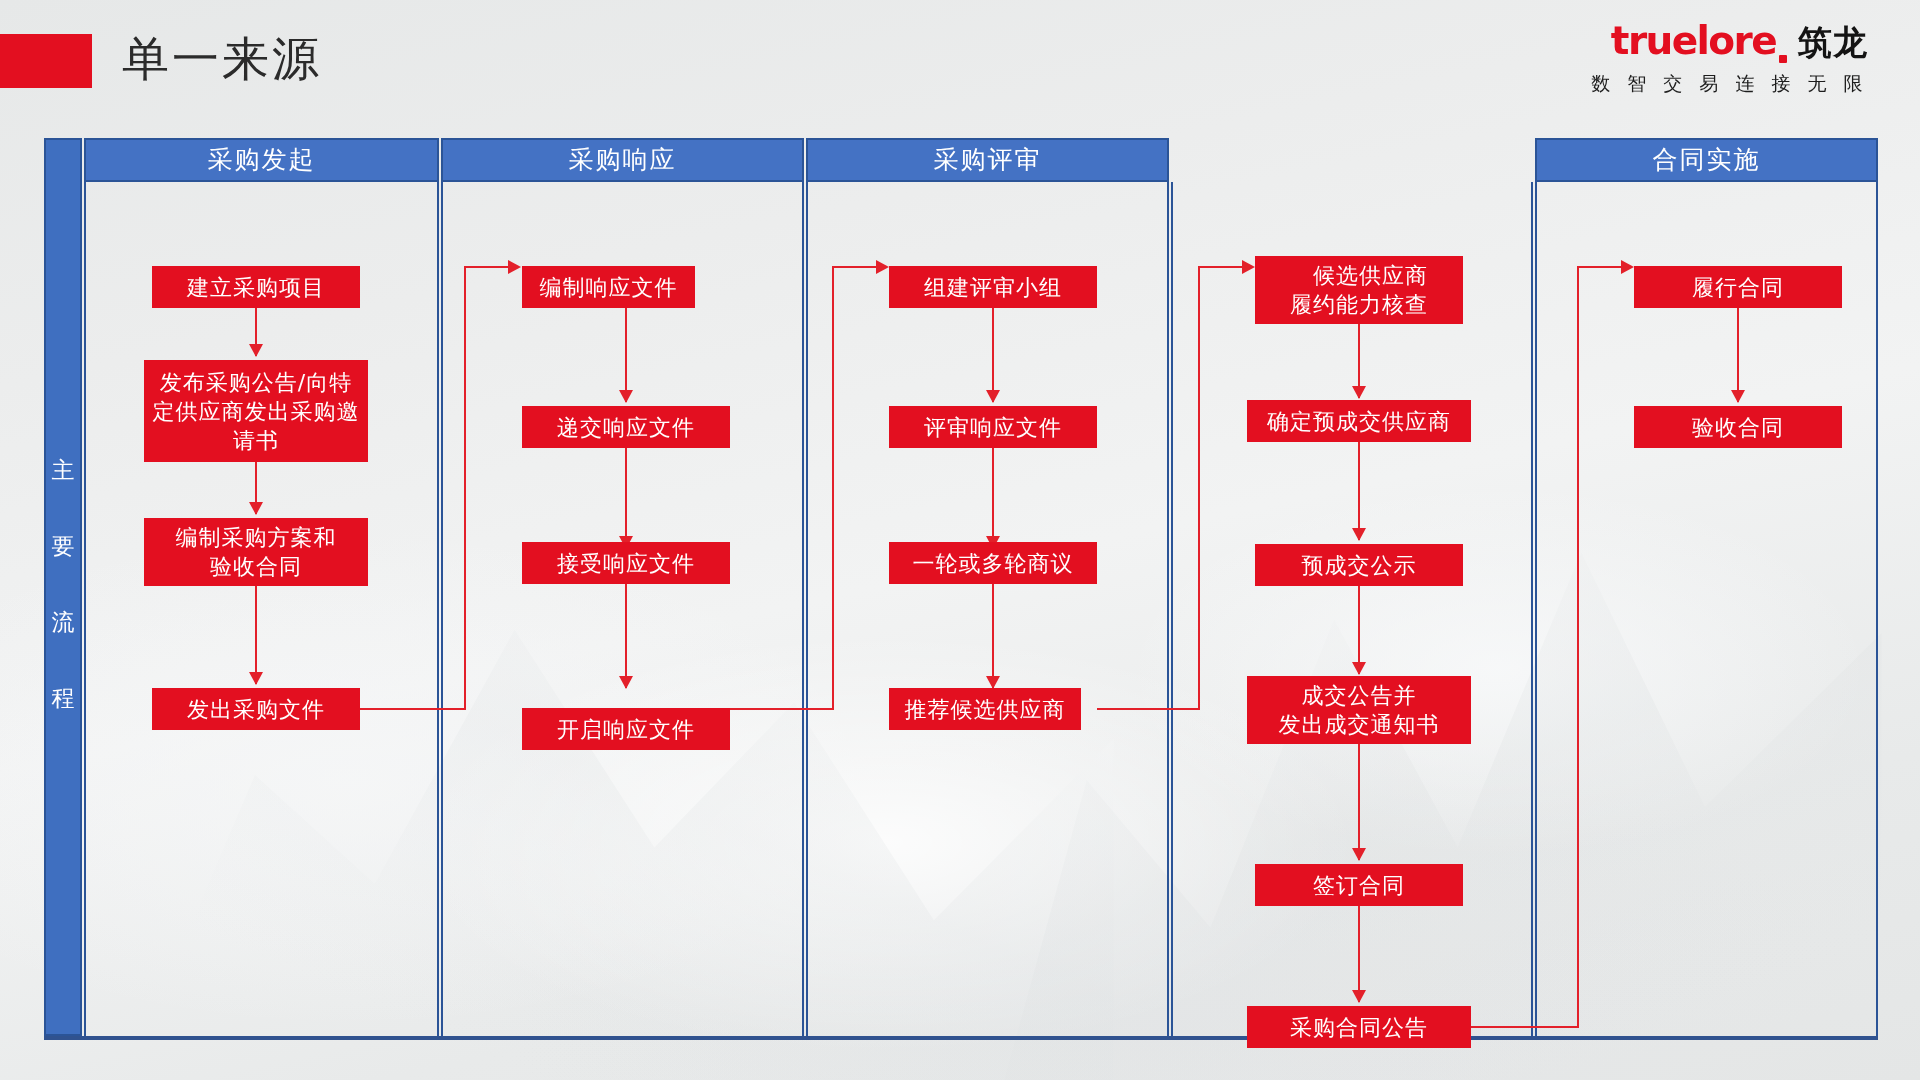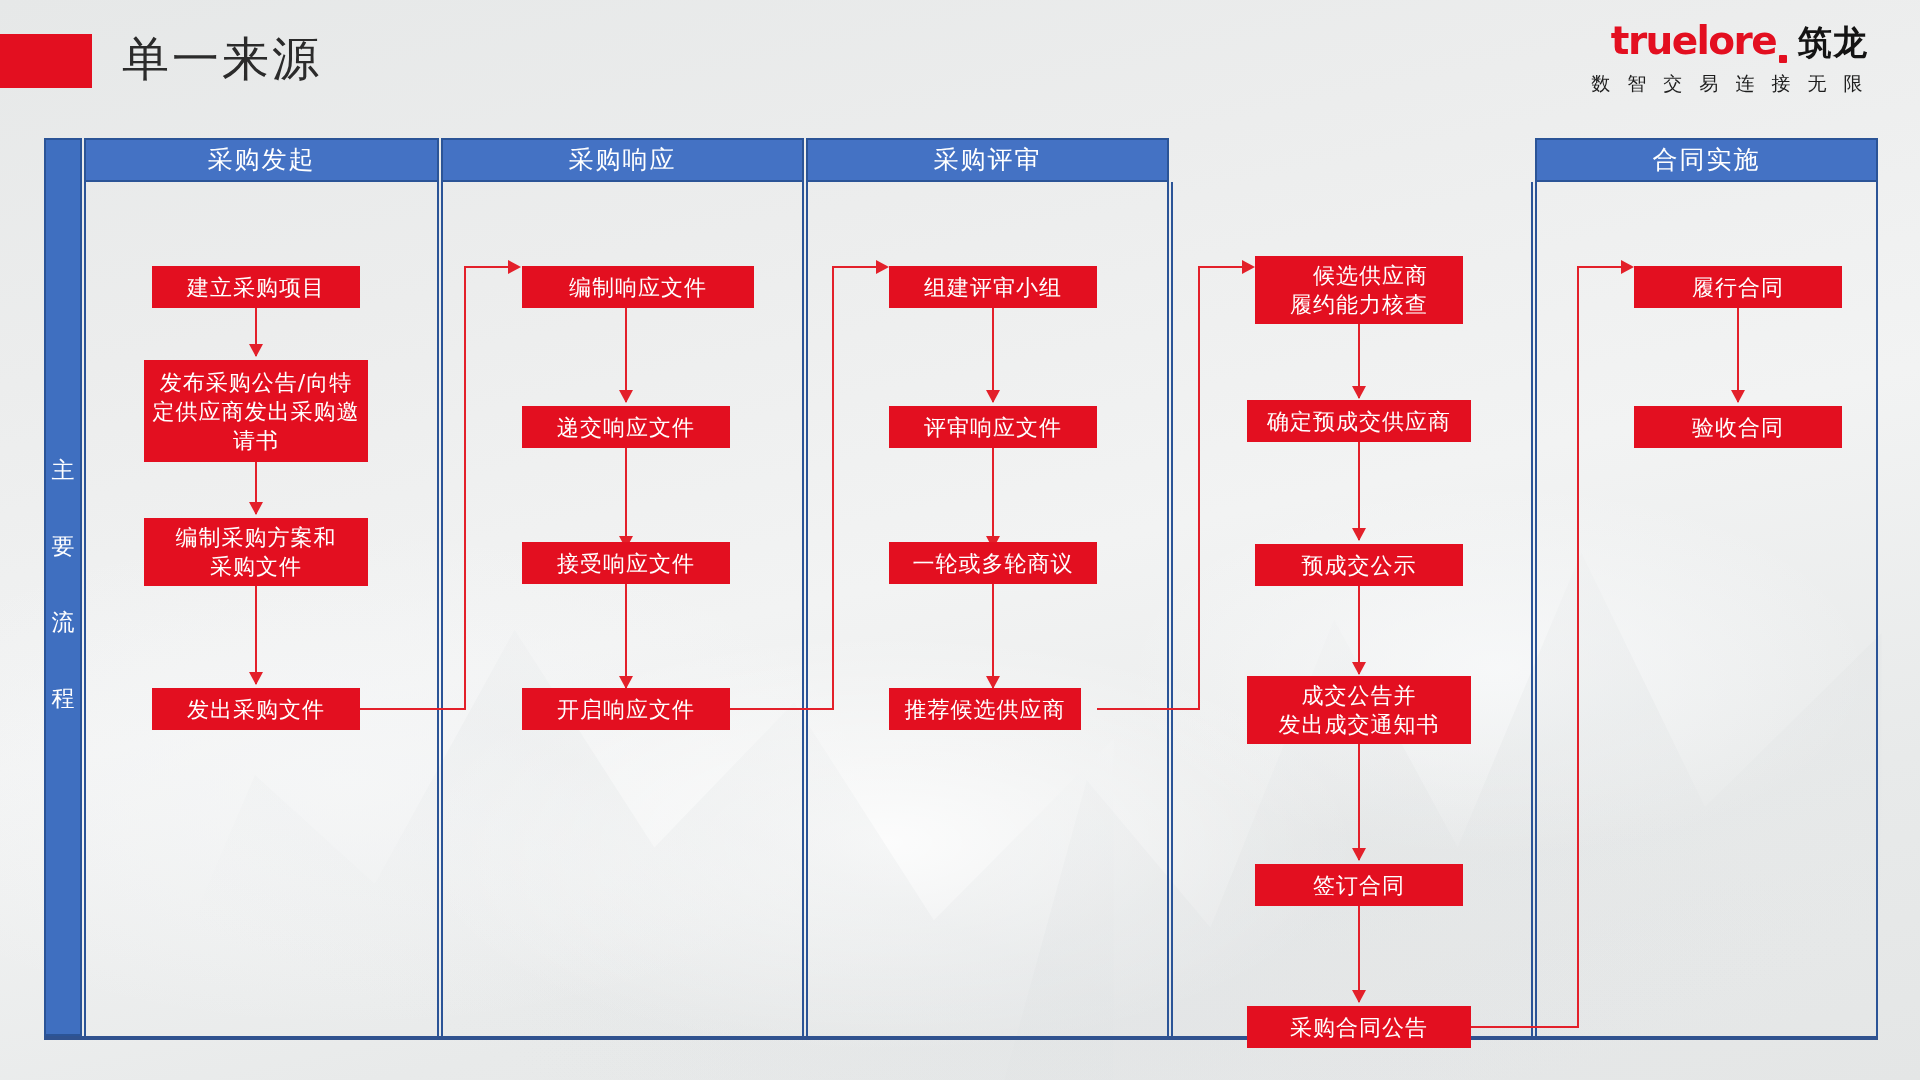--- a/index.html
+++ b/index.html
@@ -267,44 +267,44 @@
   <div class="conn conn-v" style="left:211px; top:170px; height:48px;"></div>
   <div class="arrow-down" style="left:205px; top:206px;"></div>
 
   <div class="node" style="left:100px; top:222px; width:224px; height:102px; white-space:pre-line;">发布采购公告/向特
 定供应商发出采购邀
 请书</div>
   <div class="conn conn-v" style="left:211px; top:324px; height:52px;"></div>
   <div class="arrow-down" style="left:205px; top:364px;"></div>
 
   <div class="node" style="left:100px; top:380px; width:224px; height:68px; white-space:pre-line;">编制采购方案和
-采购文件</div>
+验收合同</div>
   <div class="conn conn-v" style="left:211px; top:448px; height:98px;"></div>
   <div class="arrow-down" style="left:205px; top:534px;"></div>
 
   <div class="node" style="left:108px; top:550px; width:208px; height:42px;">发出采购文件</div>
 
   <div class="conn conn-h" style="left:316px; top:570px; width:106px;"></div>
   <div class="conn conn-v" style="left:420px; top:128px; height:444px;"></div>
   <div class="conn conn-h" style="left:420px; top:128px; width:50px;"></div>
   <div class="arrow-right" style="left:464px; top:122px;"></div>
 
-  <div class="node" style="left:478px; top:128px; width:232px; height:42px;">编制响应文件</div>
+  <div class="node" style="left:478px; top:128px; width:173px; height:42px;">编制响应文件</div>
   <div class="conn conn-v" style="left:581px; top:170px; height:94px;"></div>
   <div class="arrow-down" style="left:575px; top:252px;"></div>
 
   <div class="node" style="left:478px; top:268px; width:208px; height:42px;">递交响应文件</div>
   <div class="conn conn-v" style="left:581px; top:310px; height:100px;"></div>
   <div class="arrow-down" style="left:575px; top:398px;"></div>
 
   <div class="node" style="left:478px; top:404px; width:208px; height:42px;">接受响应文件</div>
   <div class="conn conn-v" style="left:581px; top:446px; height:104px;"></div>
   <div class="arrow-down" style="left:575px; top:538px;"></div>
 
-  <div class="node" style="left:478px; top:550px; width:208px; height:42px;">开启响应文件</div>
+  <div class="node" style="left:478px; top:570px; width:208px; height:42px;">开启响应文件</div>
 
   <div class="conn conn-h" style="left:686px; top:570px; width:104px;"></div>
   <div class="conn conn-v" style="left:788px; top:128px; height:444px;"></div>
   <div class="conn conn-h" style="left:788px; top:128px; width:50px;"></div>
   <div class="arrow-right" style="left:832px; top:122px;"></div>
 
   <div class="node" style="left:845px; top:128px; width:208px; height:42px;">组建评审小组</div>
   <div class="conn conn-v" style="left:948px; top:170px; height:94px;"></div>
   <div class="arrow-down" style="left:942px; top:252px;"></div>
 

